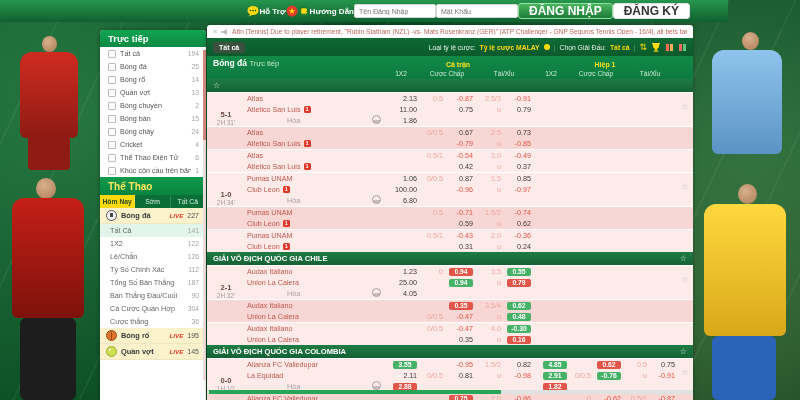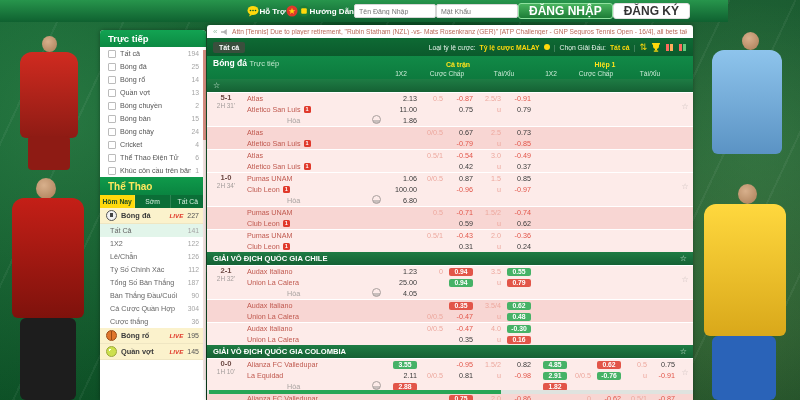--- a/index.html
+++ b/index.html
@@ -88,21 +88,21 @@
   .cl-1{grid-column:4/5;} .cl-2{grid-column:5/7;} .cl-3{grid-column:7/9;}
   .cl-4{grid-column:9/10;} .cl-5{grid-column:10/12;} .cl-6{grid-column:12/14;}
   
   .l-band{height:13px;background:linear-gradient(#1e7c44,#156134);display:flex;align-items:center;
     padding:0 6px;}
   .l-name{color:#fff;font-size:7.6px;font-weight:bold;flex:1;}
   .l-star{color:#cfe6d7;font-size:8px;cursor:pointer;}
   .blk{display:flex;border-top:1px solid #fff;}
   .blk.light{background:#fdebe9;} .blk.dark{background:#f8d6d3;}
   .score-col{width:38px;flex:none;display:flex;flex-direction:column;align-items:center;
-    justify-content:flex-start;}
+    justify-content:flex-end;}
   .score{font-size:7.6px;font-weight:bold;color:#6d4a45;}
   .mtime{font-size:6.4px;color:#a39d9b;}
   .rows{flex:1;}
   .star-col{width:16px;flex:none;padding-top:2px;text-align:center;}
   .r-star{color:#c9bdbb;font-size:8px;cursor:pointer;}
   .odds-row{display:grid;grid-template-columns:126px 12px 36px 26px 30px 28px 30px 36px 24px 30px 26px 28px;
     height:11px;align-items:center;}
   .cell{text-align:right;padding-right:2px;font-size:7.2px;overflow:visible;white-space:nowrap;}
   .cell.team{text-align:left;padding-left:2px;color:#c05a50;}
   .odds-row.muted .cell.team{color:#a8a2a0;margin-left:40px;}

